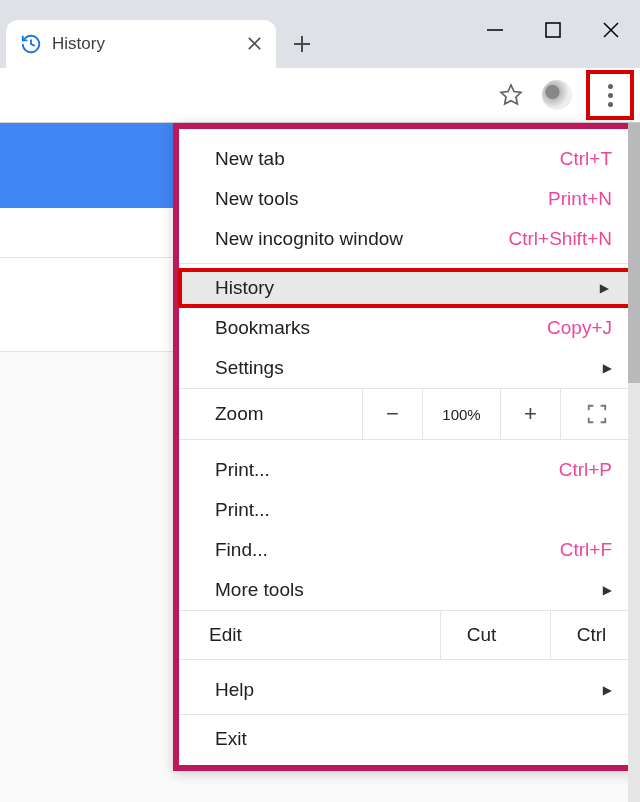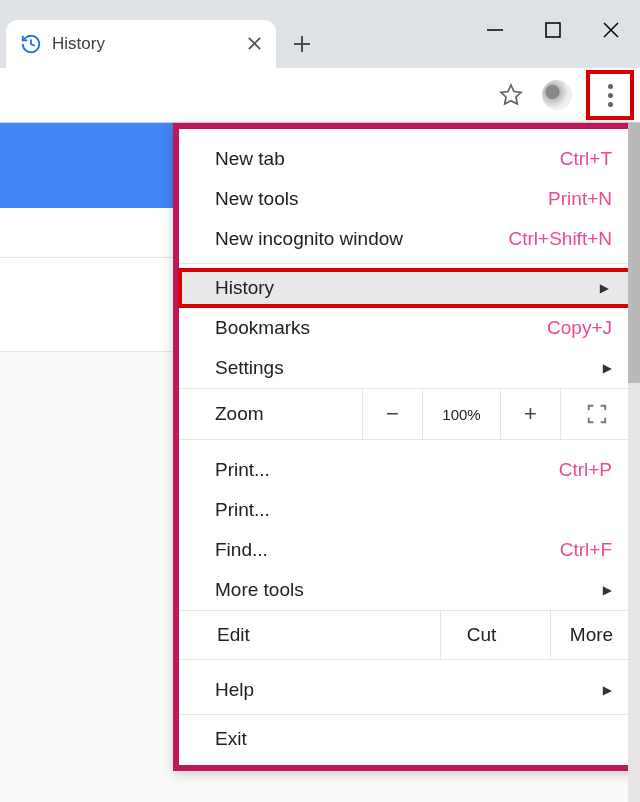--- a/index.html
+++ b/index.html
@@ -173,21 +173,21 @@
       height: 100%;
       cursor: pointer;
     }
     .edit-row {
       display: flex;
       align-items: center;
       height: 50px;
       border-top: 1px solid #e5e5e5;
       border-bottom: 1px solid #e5e5e5;
     }
-    .edit-label { padding-left: 38px; flex: 1; }
+    .edit-label { padding-left: 30px; flex: 1; }
     .edit-btn {
       width: 82px;
       display: flex; align-items: center; justify-content: center;
       border-left: 1px solid #e5e5e5;
       height: 100%;
       cursor: pointer;
       margin-left: 28px;
     }
     .spacer-top { height: 10px; }
     .spacer-bot { height: 6px; }
@@ -333,21 +333,21 @@
       <span class="menu-shortcut">Ctrl+F</span>
     </div>
     <div class="menu-item">
       <span class="menu-label">More tools</span>
       <span class="submenu-arrow">▶</span>
     </div>
 
     <div class="edit-row">
       <span class="edit-label">Edit</span>
       <div class="edit-btn">Cut</div>
-      <div class="edit-btn">More</div>
+      <div class="edit-btn">Ctrl</div>
     </div>
 
     <div class="spacer-top"></div>
     <div class="menu-item">
       <span class="menu-label">Help</span>
       <span class="submenu-arrow">▶</span>
     </div>
     <div class="sep"></div>
     <div class="menu-item">
       <span class="menu-label">Exit</span>

